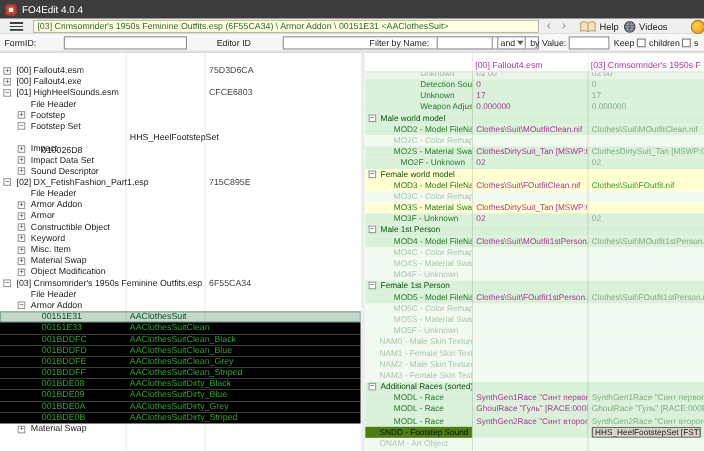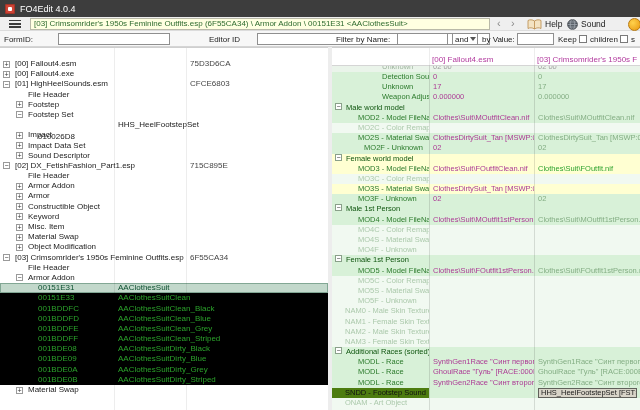--- a/index.html
+++ b/index.html
@@ -97,29 +97,29 @@
         <path d="M7.5 2 L7.5 10" stroke="#b98a4a" stroke-width="0.8"></path>
       </svg>
     <span>Help</span>
   </span>
   <span class="grpbtn" style="left:567px;">
     <svg width="11" height="11" viewBox="0 0 11 11">
         <circle cx="5.5" cy="5.5" r="4.8" fill="#5c636b" stroke="#3a3f45"></circle>
         <ellipse cx="5.5" cy="5.5" rx="2.2" ry="4.8" fill="none" stroke="#aeb6be" stroke-width="0.6"></ellipse>
         <path d="M0.7 5.5 H10.3 M1.4 3 H9.6 M1.4 8 H9.6" stroke="#aeb6be" stroke-width="0.6" fill="none"></path>
       </svg>
-    <span>Sound</span>
+    <span>Videos</span>
   </span>
   <div class="coin-icon"></div>
 </div>
 
 <div class="idbar">
   <span class="lbl" style="left:4px;">FormID:</span>
   <input class="tbox" style="left: 58px; width: 112px;">
-  <span class="lbl" style="left:209px;">Editor ID</span>
+  <span class="lbl" style="left:197px;">Editor ID</span>
   <input class="tbox" style="left: 257px; width: 233px;">
 
   <span class="lbl" style="left:336px;">Filter by Name:</span>
   <input class="tbox" style="left: 397px; width: 51px;">
   <span class="combo" style="left:452px; width:26px;">
     <span>and</span>
     <span class="carr"></span>
   </span>
   <span class="lbl" style="left:482px;">by Value:</span>
   <input class="tbox" style="left: 517px; width: 37px;">

